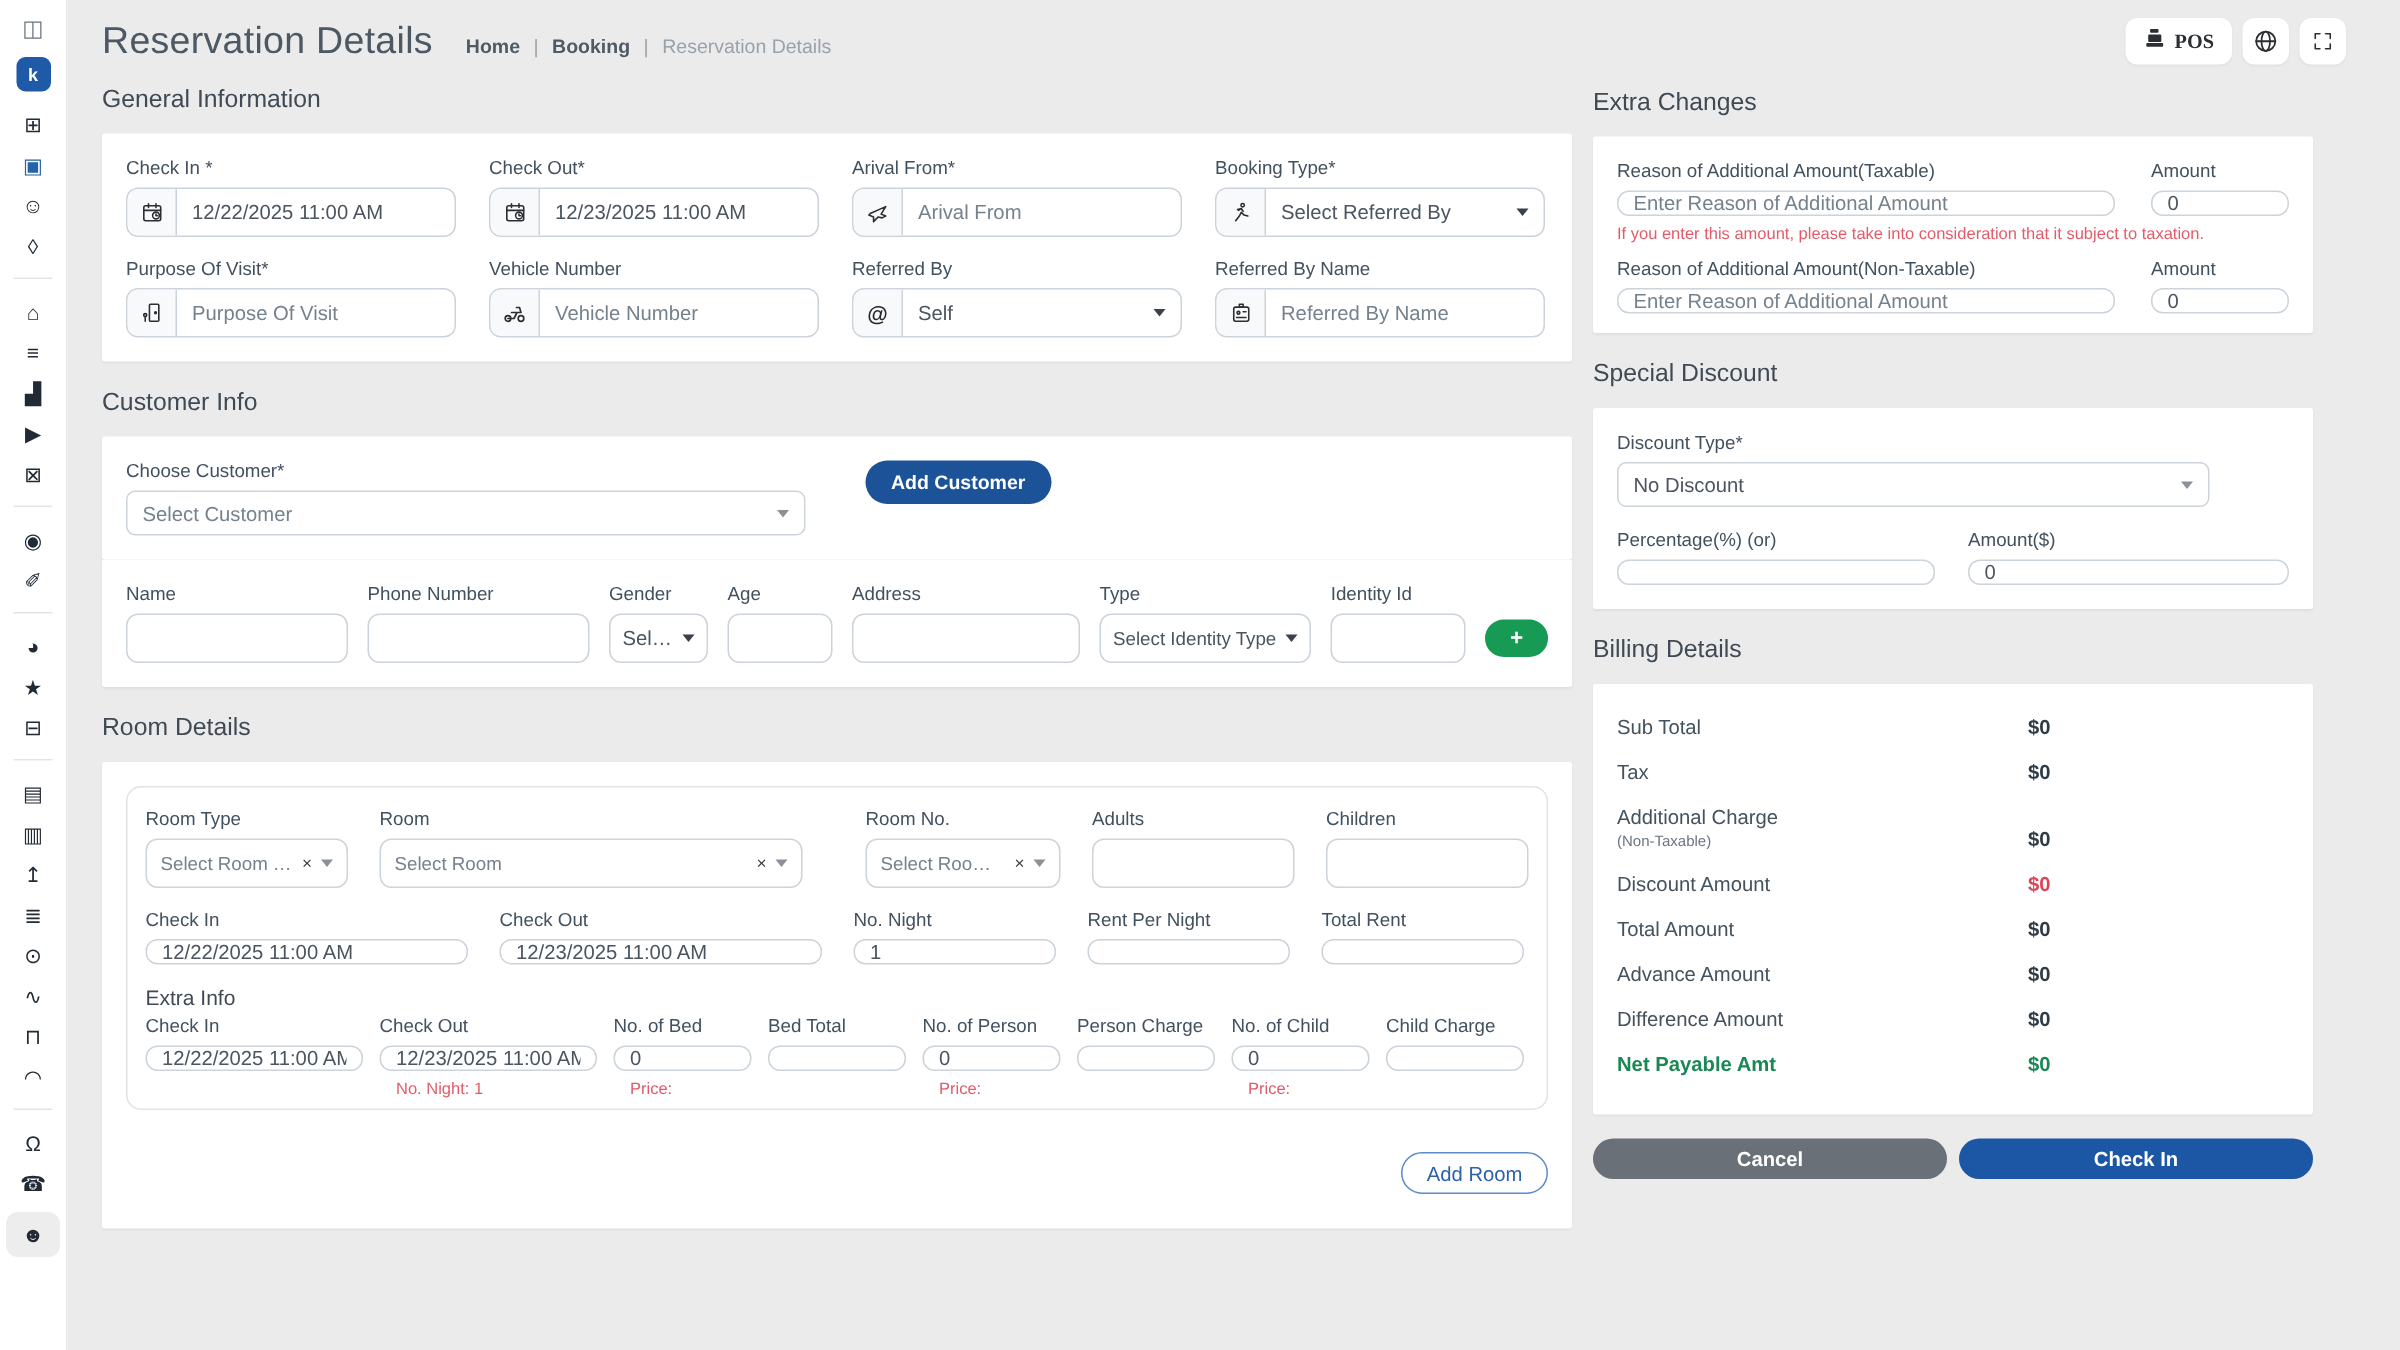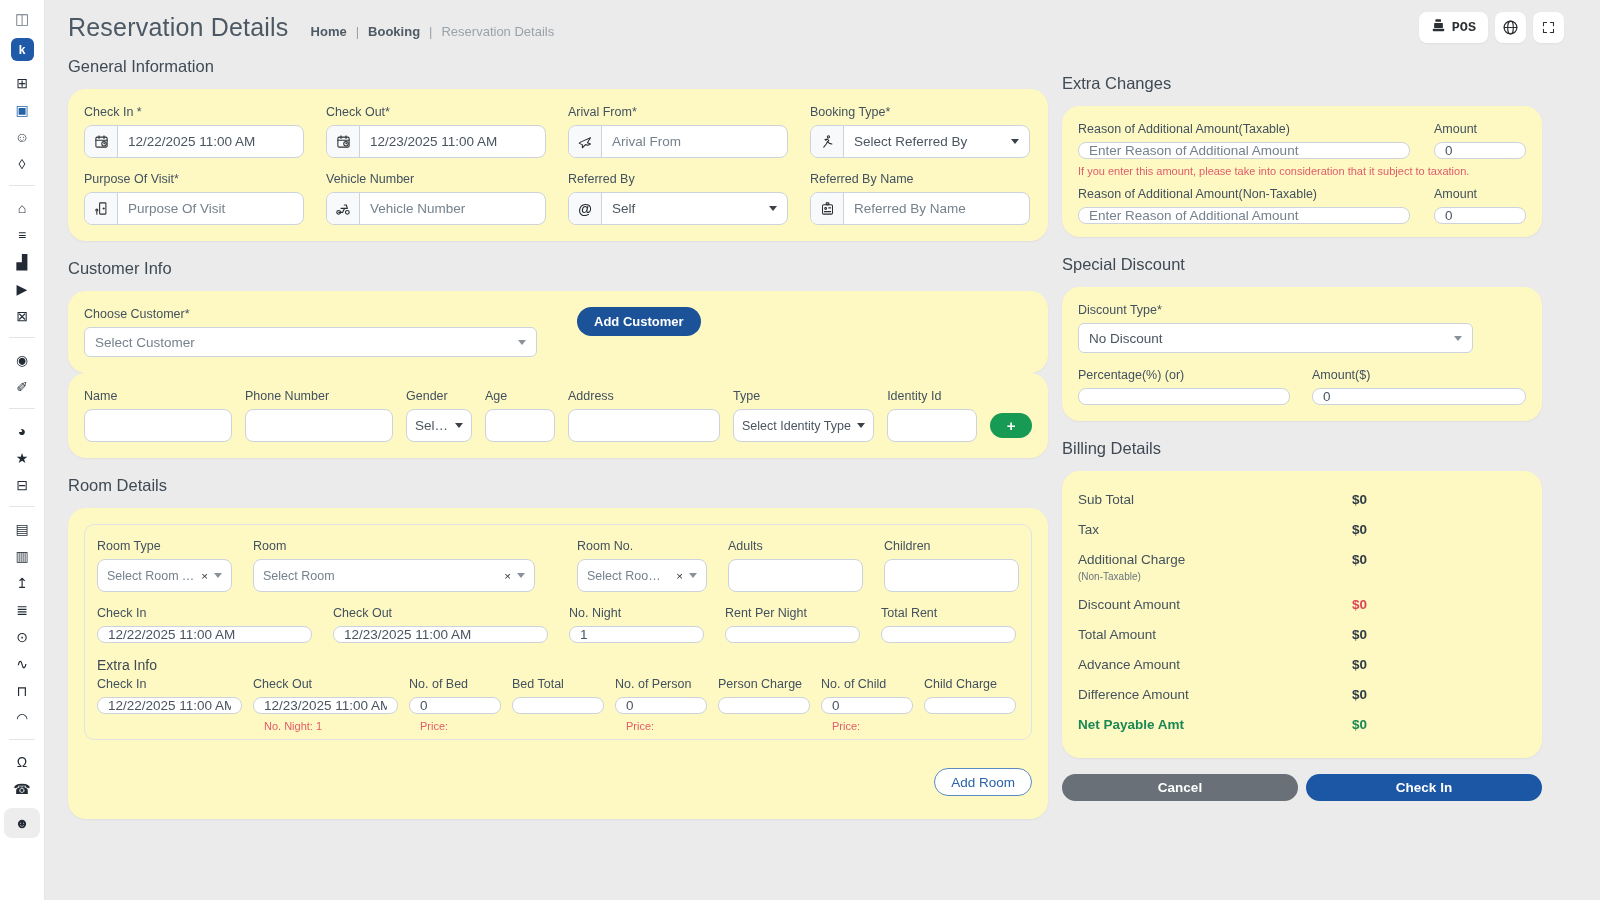--- a/index.html
+++ b/index.html
@@ -23,27 +23,27 @@
   .main { margin-left:45px; padding:0 0 0 23px; }
   .topbar { display:flex; align-items:center; justify-content:space-between; padding:12px 36px 8px 0; }
   .tb-left { display:flex; align-items:baseline; gap:22px; }
   .page-title { font-size:25px; font-weight:500; color:#4c5863; letter-spacing:.2px; }
   .crumbs { font-size:13px; color:#9aa2a9; display:flex; gap:9px; }
   .crumbs .c-link { color:#4e5a64; font-weight:600; }
   .crumbs .sep { color:#9aa2a9; }
   .tb-right { display:flex; gap:7px; }
   .tb-btn { background:#fff; border:none; border-radius:8px; height:31px; display:flex; align-items:center;
             gap:6px; padding:0 12px; font-size:13.5px; font-weight:600; color:#2b2f33; cursor:pointer;
-            box-shadow:0 1px 2px rgba(0,0,0,.05); font-family:Liberation Mono, monospace; }
+            box-shadow:0 1px 2px rgba(0,0,0,.05); font-family:Liberation Serif, serif; }
   .tb-btn.icon-only { width:31px; padding:0; justify-content:center; }
 
   .content { display:grid; grid-template-columns:980px 480px; gap:14px; align-items:start; }
 
   .sec-h { font-size:16.5px; font-weight:500; color:#3f4a54; margin:18px 0 13px; }
-  .card { background:#fef9c3; border-radius:18px; box-shadow:0 1px 2px rgba(0,0,0,.05); padding:16px; }
+  .card { background:#ffffff; border-radius:2px; box-shadow:0 1px 2px rgba(0,0,0,.05); padding:16px; }
 
   
   .frow { display:flex; gap:22px; }
   .field { display:flex; flex-direction:column; }
   .field > label { font-size:12.5px; color:#42515f; margin-bottom:6px; white-space:nowrap; }
   .igroup { display:flex; height:33px; border:1px solid #ccd3da; border-radius:8px; background:#fff; overflow:hidden; }
   .igroup .ico { width:33px; flex:0 0 33px; background:#f8f9fa; border-right:1px solid #ccd3da;
                  display:flex; align-items:center; justify-content:center; color:#24292e; font-size:13px; }
   .igroup input, .input-plain { border:none; outline:none; flex:1; min-width:0; padding:0 10px; font-size:13.5px;
                  color:#4a5560; background:transparent; font-family:inherit; }
@@ -75,21 +75,21 @@
   .room-card { padding:16px 16px 0; height:311px; overflow:hidden; }
   .room-inner { border:1px solid #dfe3e7; border-radius:10px; padding:14px 12px 6px; }
   .room-row { display:flex; gap:21px; margin-bottom:14px; }
   .extra-h { font-size:14px; font-weight:500; color:#3f4a54; margin-bottom:4px; }
   .erow { display:flex; gap:11px; }
   .add-room-wrap { display:flex; justify-content:flex-end; margin-top:28px; }
 
   
   .amt-row { display:flex; gap:24px; }
   .warn { font-size:11px; color:#e05c6b; margin:6px 0 10px; }
-  .brow { display:flex; align-items:flex-start; padding:7px 0 8px; }
+  .brow { display:flex; align-items:flex-end; padding:7px 0 8px; }
   .brow .blabel { width:274px; font-size:13.5px; color:#44525e; }
   .brow .bvalue { font-size:13.5px; font-weight:bold; color:#2f3b45; }
   .bsub { font-size:10px; color:#6a7580; margin-top:4px; }
   .red { color:#dc4557 !important; }
   .green { color:#1a8754 !important; font-weight:bold; }
   .foot-btns { display:flex; gap:8px; margin-top:16px; }
 
   svg.lin { stroke:#2b2f33; fill:none; stroke-width:1.7; stroke-linecap:round; stroke-linejoin:round; }
 </style>
 </head>
@@ -458,21 +458,21 @@
             </div>
           </div>
         </div>
         <div class="add-room-wrap">
           <button class="btn-outline">Add Room</button>
         </div>
       </div>
     </div>
 
     <div class="col-right">
-      <div class="sec-h" style="margin-top:23px">Extra Changes</div>
+      <div class="sec-h" style="margin-top:8px">Extra Changes</div>
       <div class="card" style="padding:16px 16px 13px">
         <div class="amt-row">
           <div class="field" style="width:332px">
             <label>Reason of Additional Amount(Taxable)</label>
             <input class="input-plain" style="height: 32px;" placeholder="Enter Reason of Additional Amount">
           </div>
           <div class="field" style="width:92px">
             <label>Amount</label>
             <input class="input-plain" style="height: 32px;" value="0">
           </div>

